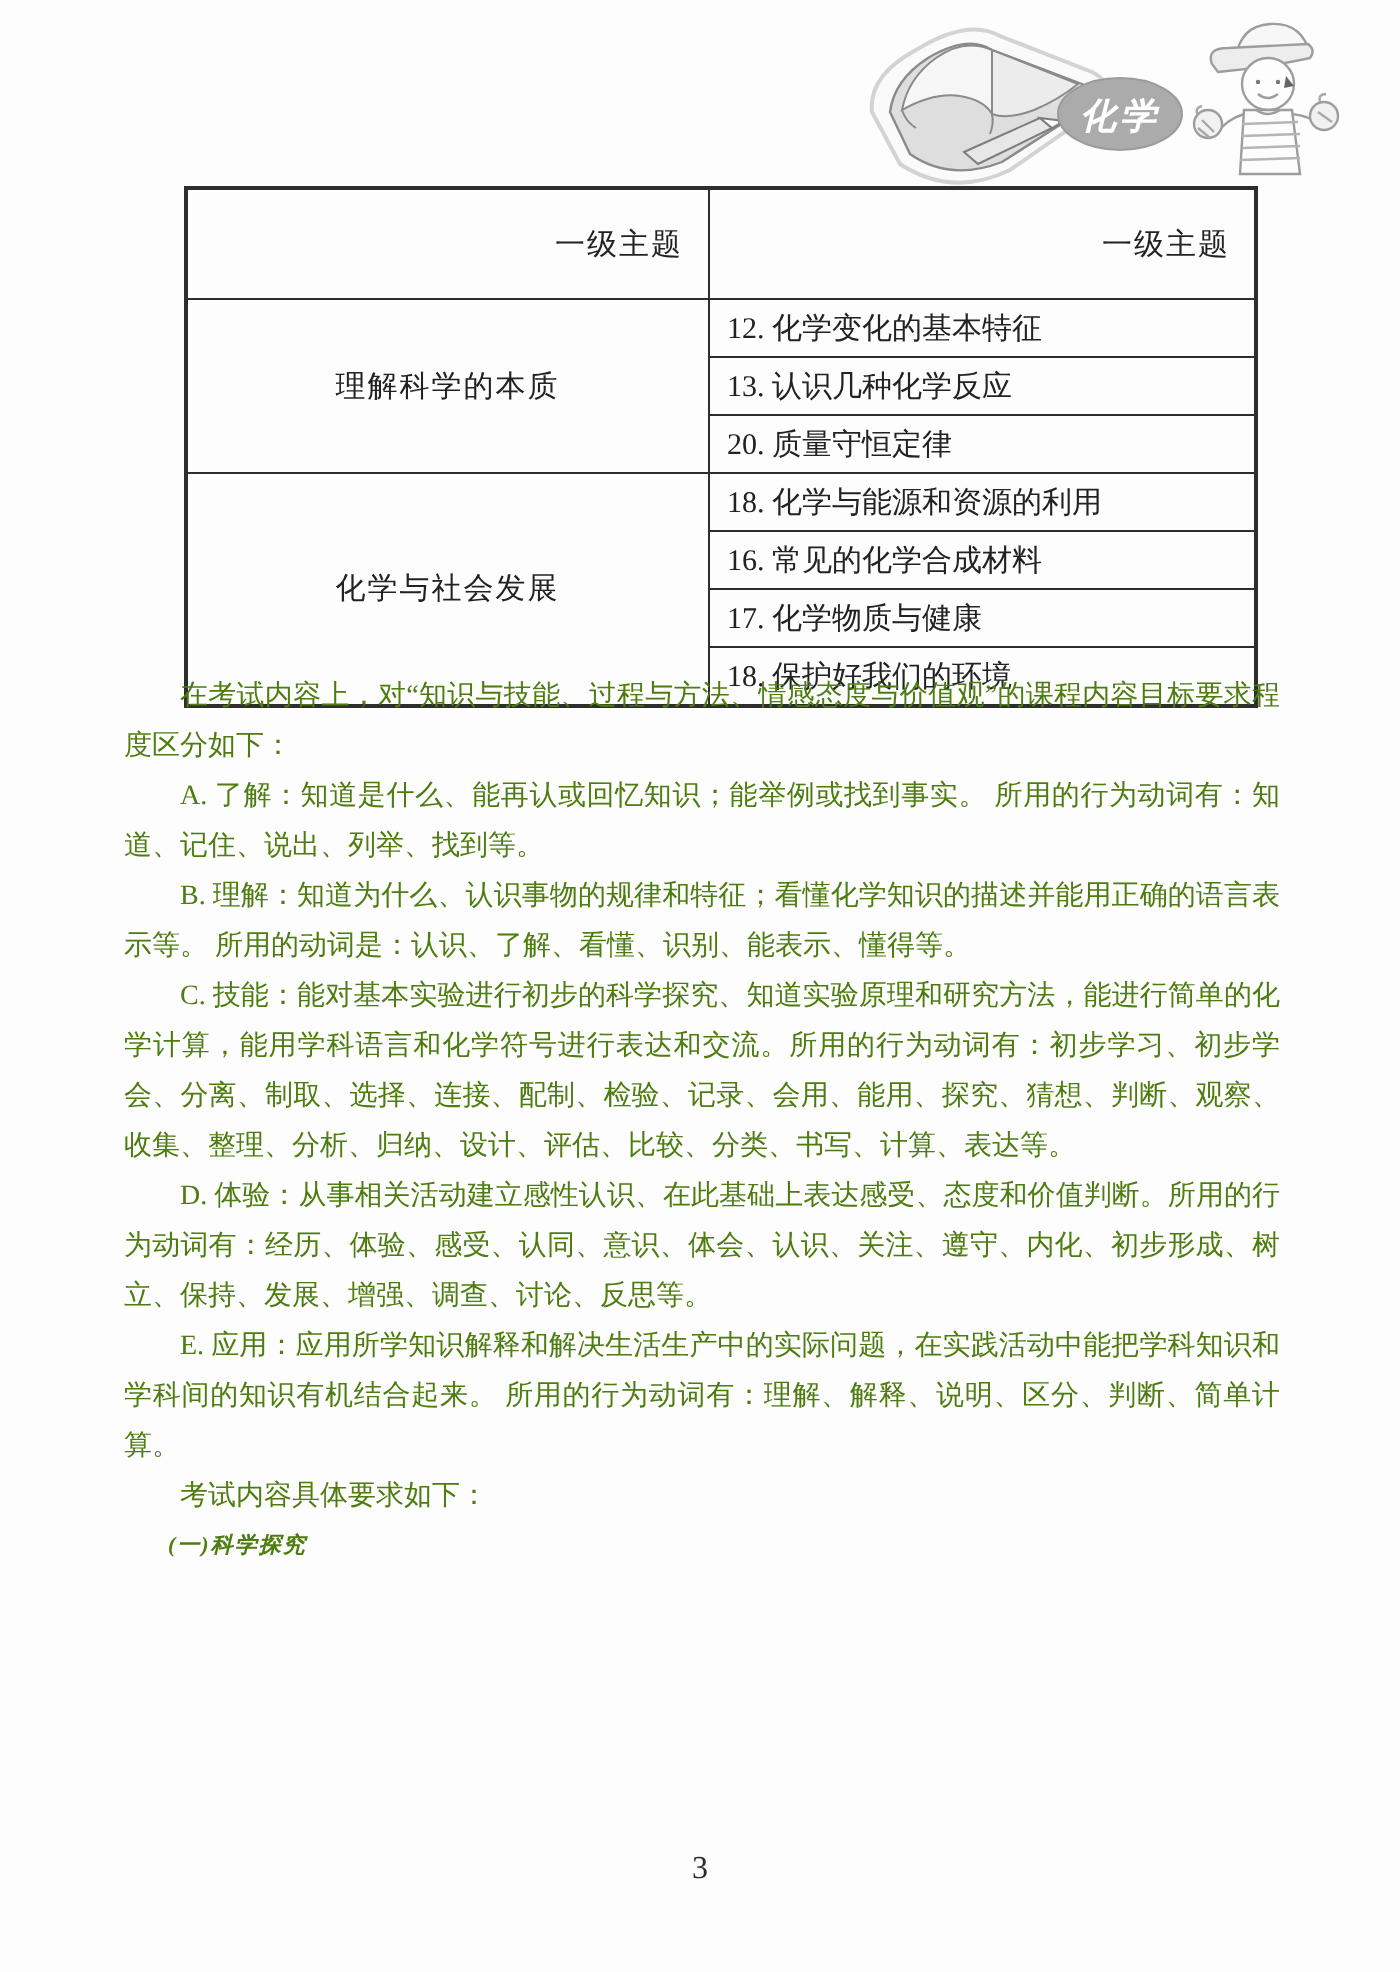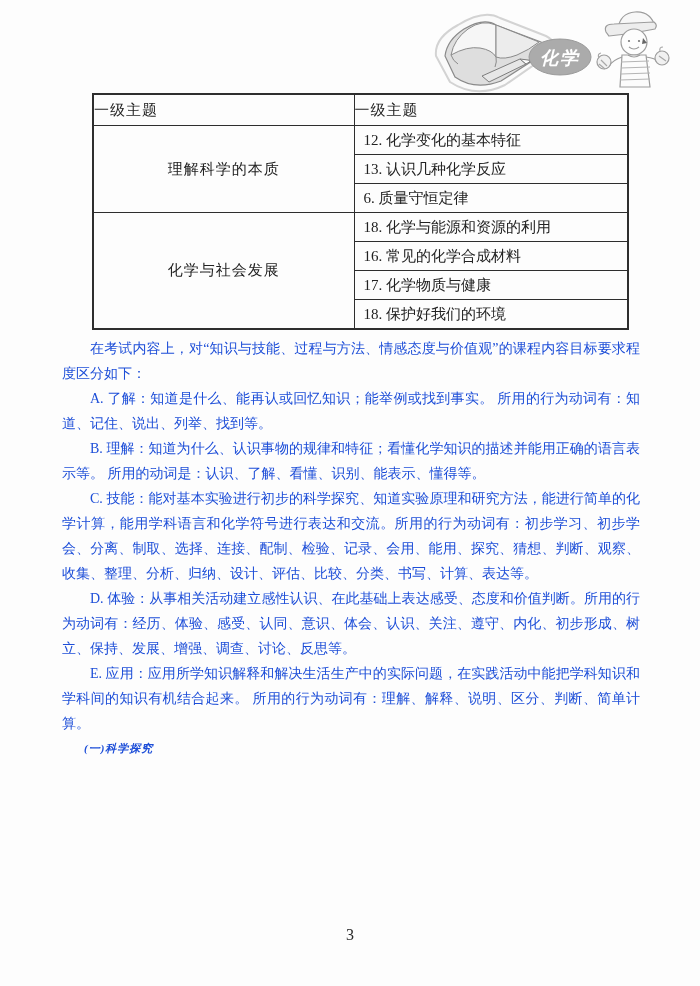--- a/index.html
+++ b/index.html
@@ -24,36 +24,36 @@
     position: absolute; top: 93px; left: 92px;
     width: 537px;
     border-collapse: collapse;
     font-size: 15px;
     color: #222;
     table-layout: fixed;
   }
   table.topics, .topics th, .topics td { border: 1px solid #2e2e2e; }
   table.topics { border-width: 2px; }
   .topics th {
-    height: 30px; font-weight: normal; text-align: left;
-    letter-spacing: 1px; padding: 0;
+    height: 30px; font-weight: normal; text-align: right;
+    letter-spacing: 1px; padding: 12px;
   }
   .topics td.primary { text-align: center; letter-spacing: 1px; padding: 0; }
   .topics td.secondary {
     height: 28px; text-align: left; padding: 0 4px 0 9px;
     white-space: nowrap; overflow: hidden;
   }
 
   
   .body-text {
     position: absolute; top: 336px; left: 62px;
     width: 578px;
     font-size: 14px; line-height: 25px;
     text-align: justify;
-    color: #1d4ed8;
+    color: #4d7c0f;
   }
   .body-text p { margin: 0; text-indent: 2em; }
   .body-text p.kai {
     font-weight: bold; font-style: italic;
     font-size: 11px; letter-spacing: 1px;
   }
 
   .page-num {
     position: absolute; top: 926px; left: 0;
     width: 700px; text-align: center;
@@ -115,21 +115,21 @@
     </thead>
     <tbody>
       <tr>
         <td class="primary" rowspan="3">理解科学的本质</td>
         <td class="secondary">12. 化学变化的基本特征</td>
       </tr>
       <tr>
         <td class="secondary">13. 认识几种化学反应</td>
       </tr>
       <tr>
-        <td class="secondary">6. 质量守恒定律</td>
+        <td class="secondary">20. 质量守恒定律</td>
       </tr>
       <tr>
         <td class="primary" rowspan="4">化学与社会发展</td>
         <td class="secondary">18. 化学与能源和资源的利用</td>
       </tr>
       <tr>
         <td class="secondary">16. 常见的化学合成材料</td>
       </tr>
       <tr>
         <td class="secondary">17. 化学物质与健康</td>
@@ -140,18 +140,19 @@
     </tbody>
   </table>
 
   <div class="body-text">
     <p>在考试内容上，对“知识与技能、过程与方法、情感态度与价值观”的课程内容目标要求程度区分如下：</p>
     <p>A. 了解：知道是什么、能再认或回忆知识；能举例或找到事实。 所用的行为动词有：知道、记住、说出、列举、找到等。</p>
     <p>B. 理解：知道为什么、认识事物的规律和特征；看懂化学知识的描述并能用正确的语言表示等。 所用的动词是：认识、了解、看懂、识别、能表示、懂得等。</p>
     <p>C. 技能：能对基本实验进行初步的科学探究、知道实验原理和研究方法，能进行简单的化学计算，能用学科语言和化学符号进行表达和交流。所用的行为动词有：初步学习、初步学会、分离、制取、选择、连接、配制、检验、记录、会用、能用、探究、猜想、判断、观察、收集、整理、分析、归纳、设计、评估、比较、分类、书写、计算、表达等。</p>
     <p>D. 体验：从事相关活动建立感性认识、在此基础上表达感受、态度和价值判断。所用的行为动词有：经历、体验、感受、认同、意识、体会、认识、关注、遵守、内化、初步形成、树立、保持、发展、增强、调查、讨论、反思等。</p>
     <p>E. 应用：应用所学知识解释和解决生活生产中的实际问题，在实践活动中能把学科知识和学科间的知识有机结合起来。 所用的行为动词有：理解、解释、说明、区分、判断、简单计算。</p>
+    <p>考试内容具体要求如下：</p>
     <p class="kai">(一)科学探究</p>
   </div>
 
   <div class="page-num">3</div>
 
 </div>
 
 </body></html>

